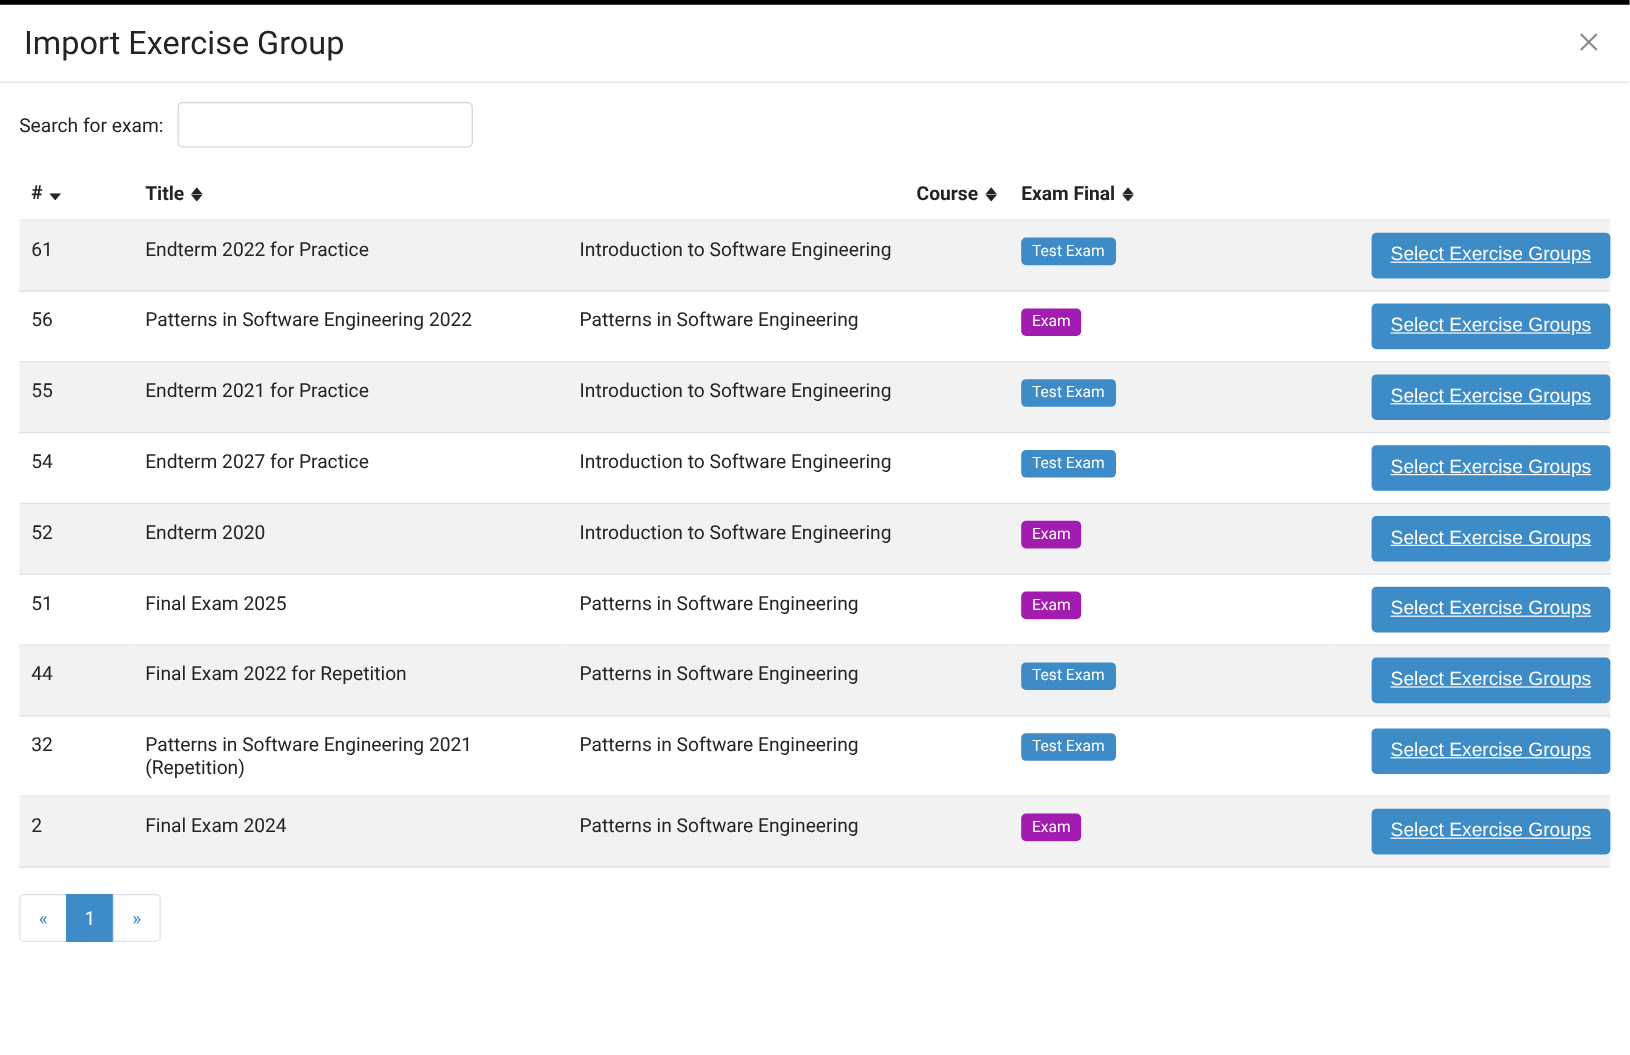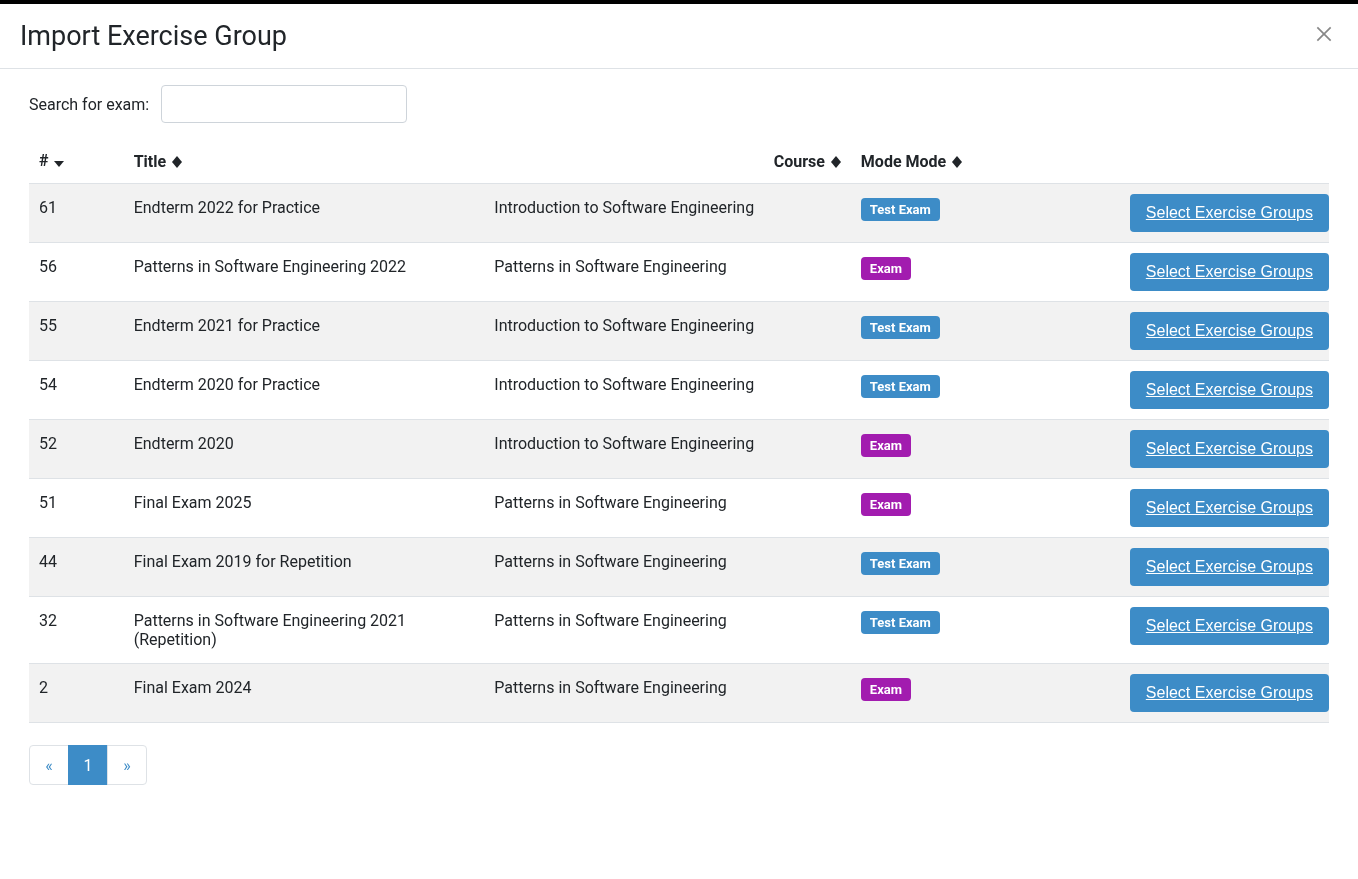--- a/index.html
+++ b/index.html
@@ -13,21 +13,21 @@
   color: #212529;
   border-top: 4px solid #000;
 }
 .modal {
   width: 100%;
   background: #fff;
 }
 .modal-header {
   display: flex;
   justify-content: space-between;
-  align-items: flex-start;
+  align-items: flex-end;
   padding: 16px 20px 16px 20px;
   border-bottom: 1px solid #dee2e6;
 }
 .modal-title {
   font-size: 27px;
   font-weight: 400;
   color: #212529;
 }
 .close-btn {
   background: none;
@@ -37,21 +37,21 @@
   padding: 4px;
   display: flex;
   align-items: center;
   justify-content: center;
 }
 .close-btn svg {
   width: 20px;
   height: 20px;
 }
 .modal-body {
-  padding: 16px 29px;
+  padding: 16px 16px;
 }
 .search-row {
   display: flex;
   align-items: center;
   gap: 12px;
   margin-bottom: 18px;
 }
 .search-label {
   font-size: 16px;
   color: #212529;
@@ -111,21 +111,21 @@
 }
 .sort-desc-icon svg {
   width: 10px;
   height: 6px;
 }
 .badge {
   display: inline-block;
   padding: 4px 9px;
   border-radius: 4px;
   font-size: 13px;
-  font-weight: 700;
+  font-weight: 400;
   color: #fff;
   text-align: right;
 }
 .badge-primary {
   background: #3d8cc7;
 }
 .badge-success {
   background: #a21caf;
 }
 .btn-primary {
@@ -225,21 +225,21 @@
             <span class="sort-icons">
               <svg viewBox="0 0 10 6">
                   <polygon points="0,6 10,6 5,0" fill="#212529"></polygon>
                 </svg>
               <svg viewBox="0 0 10 6">
                   <polygon points="0,0 10,0 5,6" fill="#212529"></polygon>
                 </svg>
             </span>
           </th>
           <th class="col-mode">
-            <span>Mode Mode</span>
+            <span>Exam Final</span>
             <span class="sort-icons">
               <svg viewBox="0 0 10 6">
                   <polygon points="0,6 10,6 5,0" fill="#212529"></polygon>
                 </svg>
               <svg viewBox="0 0 10 6">
                   <polygon points="0,0 10,0 5,6" fill="#212529"></polygon>
                 </svg>
             </span>
           </th>
           <th class="col-action"></th>
@@ -262,42 +262,42 @@
           </tr>
           <tr>
             <td>55</td>
             <td>Endterm 2021 for Practice</td>
             <td>Introduction to Software Engineering</td>
             <td><span class="badge badge-primary">Test Exam</span></td>
             <td class="action-cell"><button class="btn-primary">Select Exercise Groups</button></td>
           </tr>
           <tr>
             <td>54</td>
-            <td>Endterm 2020 for Practice</td>
+            <td>Endterm 2027 for Practice</td>
             <td>Introduction to Software Engineering</td>
             <td><span class="badge badge-primary">Test Exam</span></td>
             <td class="action-cell"><button class="btn-primary">Select Exercise Groups</button></td>
           </tr>
           <tr>
             <td>52</td>
             <td>Endterm 2020</td>
             <td>Introduction to Software Engineering</td>
             <td><span class="badge badge-success">Exam</span></td>
             <td class="action-cell"><button class="btn-primary">Select Exercise Groups</button></td>
           </tr>
           <tr>
             <td>51</td>
             <td>Final Exam 2025</td>
             <td>Patterns in Software Engineering</td>
             <td><span class="badge badge-success">Exam</span></td>
             <td class="action-cell"><button class="btn-primary">Select Exercise Groups</button></td>
           </tr>
           <tr>
             <td>44</td>
-            <td>Final Exam 2019 for Repetition</td>
+            <td>Final Exam 2022 for Repetition</td>
             <td>Patterns in Software Engineering</td>
             <td><span class="badge badge-primary">Test Exam</span></td>
             <td class="action-cell"><button class="btn-primary">Select Exercise Groups</button></td>
           </tr>
           <tr>
             <td>32</td>
             <td>Patterns in Software Engineering 2021 (Repetition)</td>
             <td>Patterns in Software Engineering</td>
             <td><span class="badge badge-primary">Test Exam</span></td>
             <td class="action-cell"><button class="btn-primary">Select Exercise Groups</button></td>

